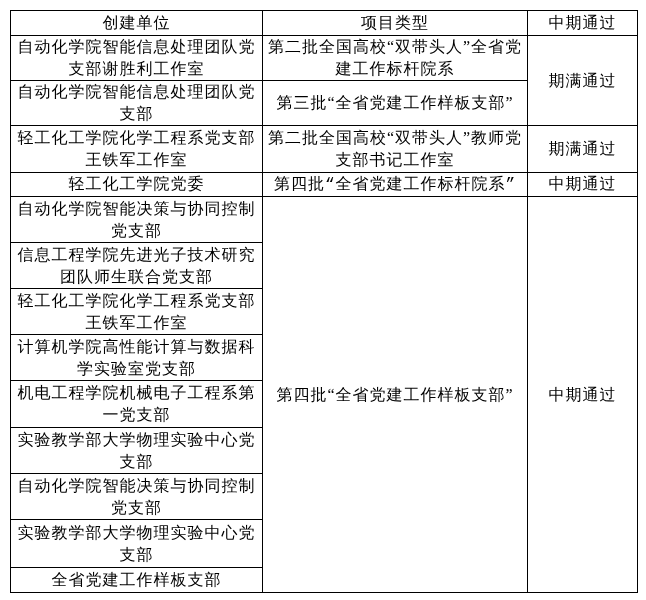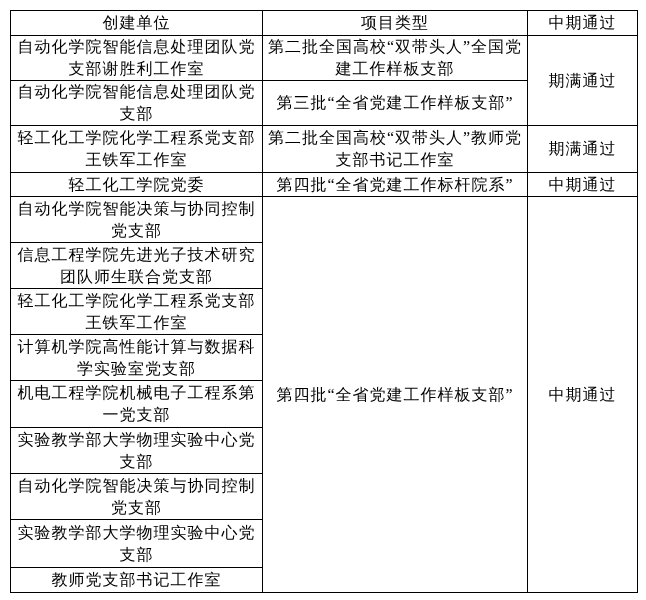--- a/index.html
+++ b/index.html
@@ -35,21 +35,21 @@
     background: #ffffff;
     color: #000000;
   }
   col.col-unit    { width: 252px; }
   col.col-project { width: 265px; }
   col.col-result  { width: 110px; }
 
   tr.h-header { height: 25px; }
   tr.h-2line  { height: 45px; }
   tr.h-2line-b{ height: 47px; }
-  tr.h-1line  { height: 24px; }
+  tr.h-1line  { height: 24px; font-family: Liberation Mono, monospace; }
   tr.h-2line-c{ height: 46px; font-family: Liberation Serif, serif; }
   tr.h-2line-d{ height: 48px; }
   tr.h-last   { height: 25px; }
 </style>
 </head>
 <body>
 
 <div class="page">
   <table class="result-table">
     <colgroup>
@@ -59,21 +59,21 @@
     </colgroup>
     <tbody>
       <tr class="h-header">
         <td>创建单位</td>
         <td>项目类型</td>
         <td>中期通过</td>
       </tr>
 
       <tr class="h-2line">
         <td>自动化学院智能信息处理团队党支部谢胜利工作室</td>
-        <td>第二批全国高校“双带头人”全国党建工作样板支部</td>
+        <td>第二批全国高校“双带头人”全省党建工作标杆院系</td>
         <td rowspan="2">期满通过</td>
       </tr>
 
       <tr class="h-2line">
         <td>自动化学院智能信息处理团队党支部</td>
         <td>第三批“全省党建工作样板支部”</td>
       </tr>
 
       <tr class="h-2line-b">
         <td>轻工化工学院化学工程系党支部王铁军工作室</td>
@@ -115,17 +115,17 @@
 
       <tr class="h-2line-c">
         <td>自动化学院智能决策与协同控制党支部</td>
       </tr>
 
       <tr class="h-2line-d">
         <td>实验教学部大学物理实验中心党支部</td>
       </tr>
 
       <tr class="h-last">
-        <td>教师党支部书记工作室</td>
+        <td>全省党建工作样板支部</td>
       </tr>
     </tbody>
   </table>
 </div>
 
 </body></html>

